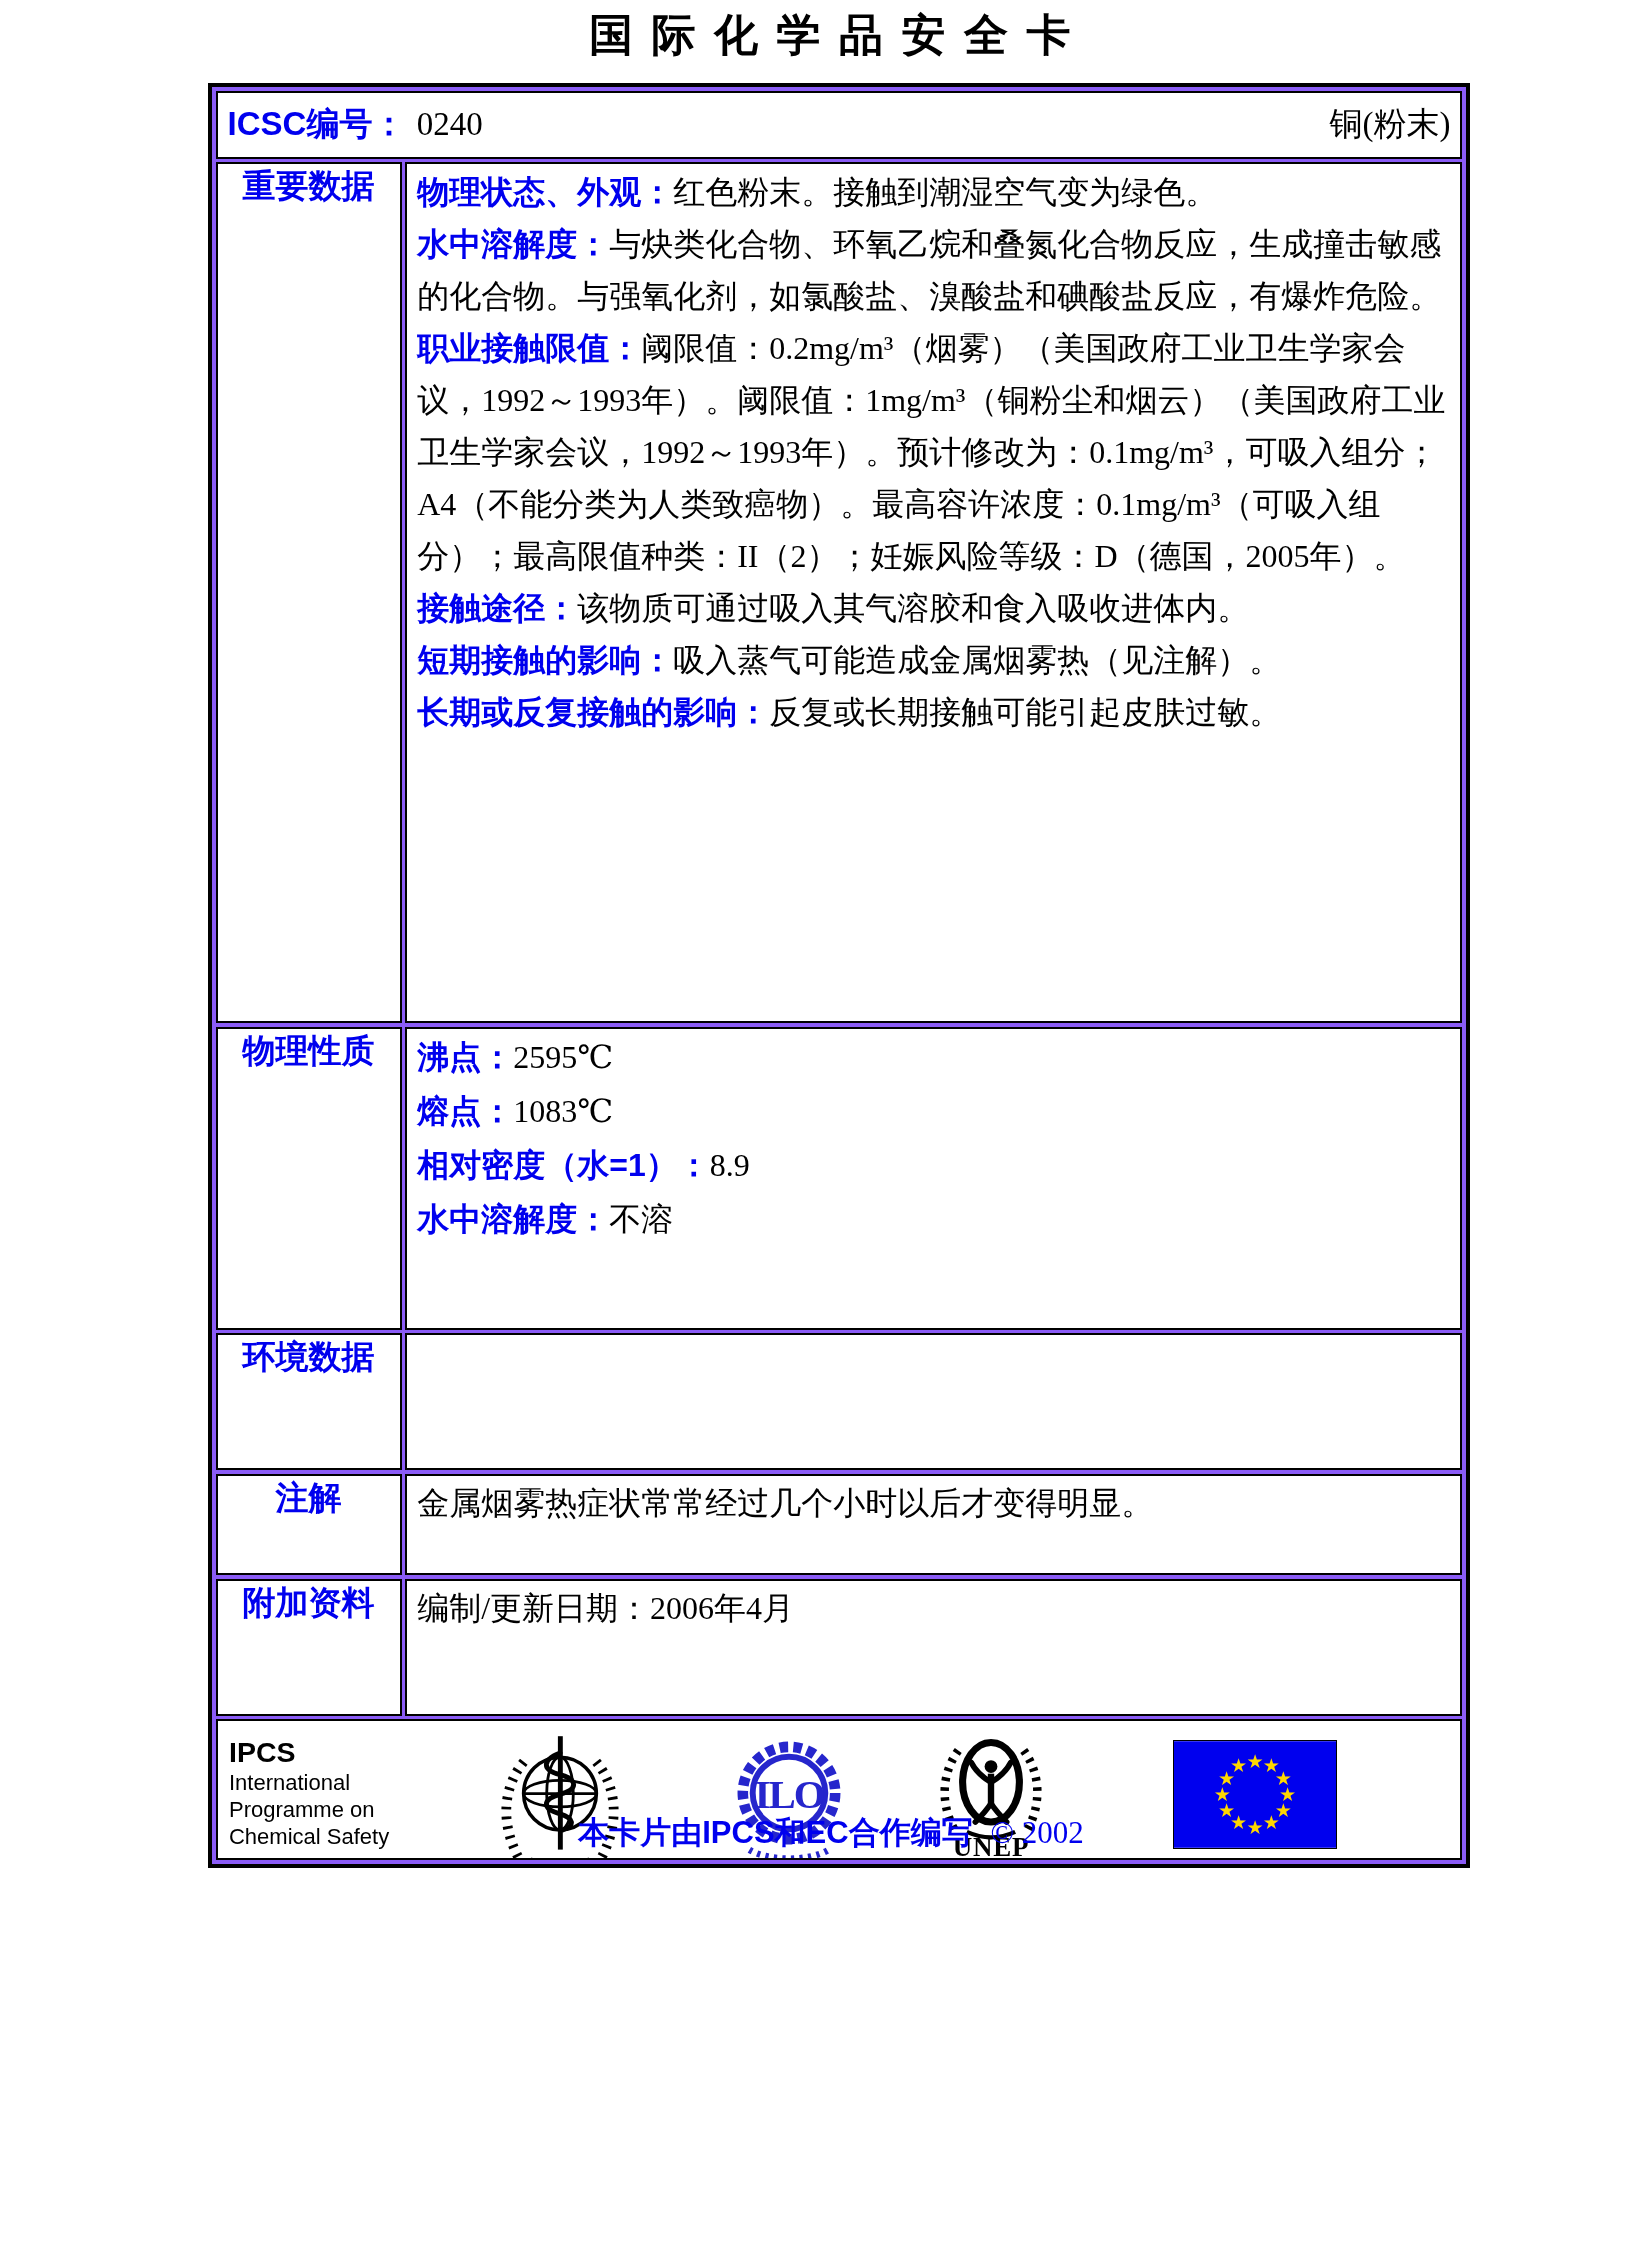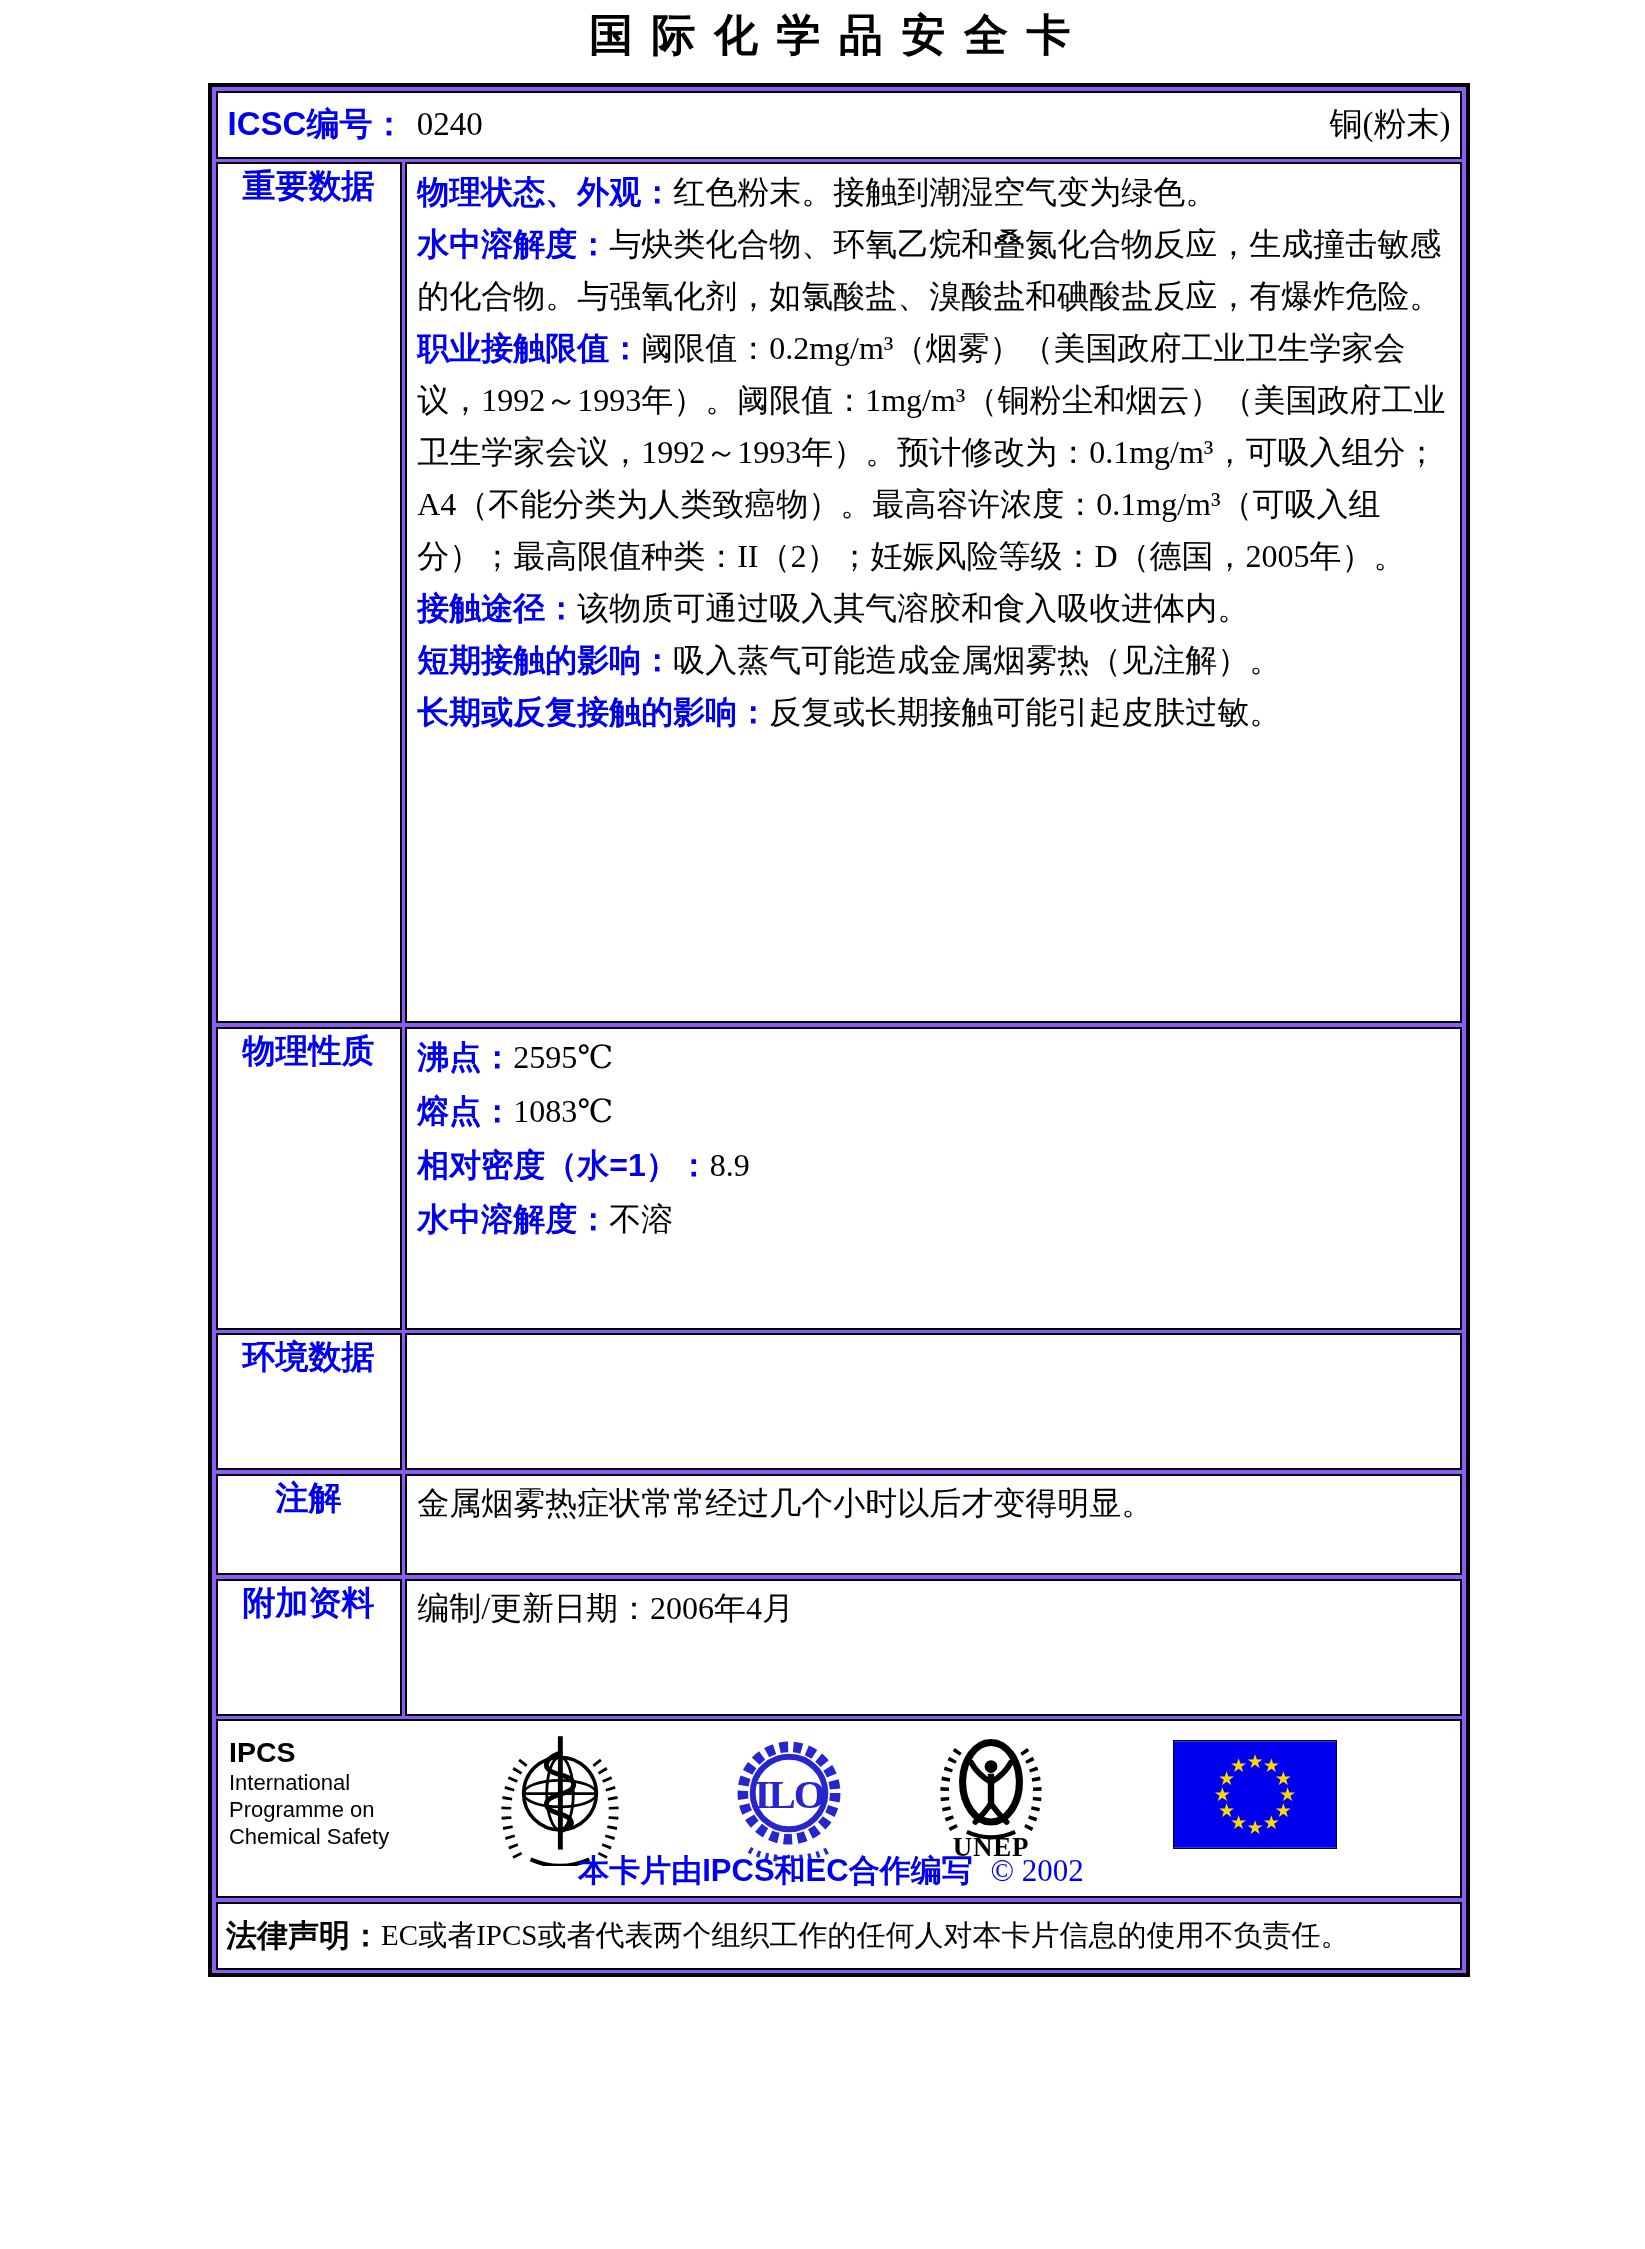--- a/index.html
+++ b/index.html
@@ -18,21 +18,21 @@
   .trow{display:flex;gap:3.6px;margin-bottom:3.6px;}
   .trow:last-child{margin-bottom:0;}
   .cell{border:2.8px solid #000;box-sizing:border-box;background:#fff;overflow:hidden;}
 
   .h-head{height:68px;}
   .h-important{height:861px;}
   .h-physical{height:303px;}
   .h-env{height:137px;}
   .h-notes{height:101px;}
   .h-addl{height:137px;}
-  .h-logos{height:179px;}
+  .h-logos{height:141px;}
   .h-legal{height:68px;}
 
   .span-cell{flex:1;}
   .label-cell{
     width:186px;flex:none;display:flex;align-items:flex-start;justify-content:center;
     text-align:center;color:#0000ee;font-family:"Liberation Sans","DejaVu Sans",sans-serif;
     font-weight:bold;font-size:33px;
   }
   .content-cell{flex:1;padding:1.4px 7.1px 1.4px 10px;font-size:32px;line-height:52px;}
 
@@ -190,21 +190,15 @@
         </g>
       </svg>
 
       <div class="caption">
         <span class="cap-main">本卡片由IPCS和EC合作编写</span>
         <span class="cap-copy">© 2002</span>
       </div>
     </div>
   </div>
 
-  <div class="trow h-legal">
-    <div class="cell span-cell legal-cell">
-      <span class="legal-label">法律声明：</span>
-      <span class="v">EC或者IPCS或者代表两个组织工作的任何人对本卡片信息的使用不负责任。</span>
-    </div>
-  </div>
 
 </div>
 
 
 </body></html>

